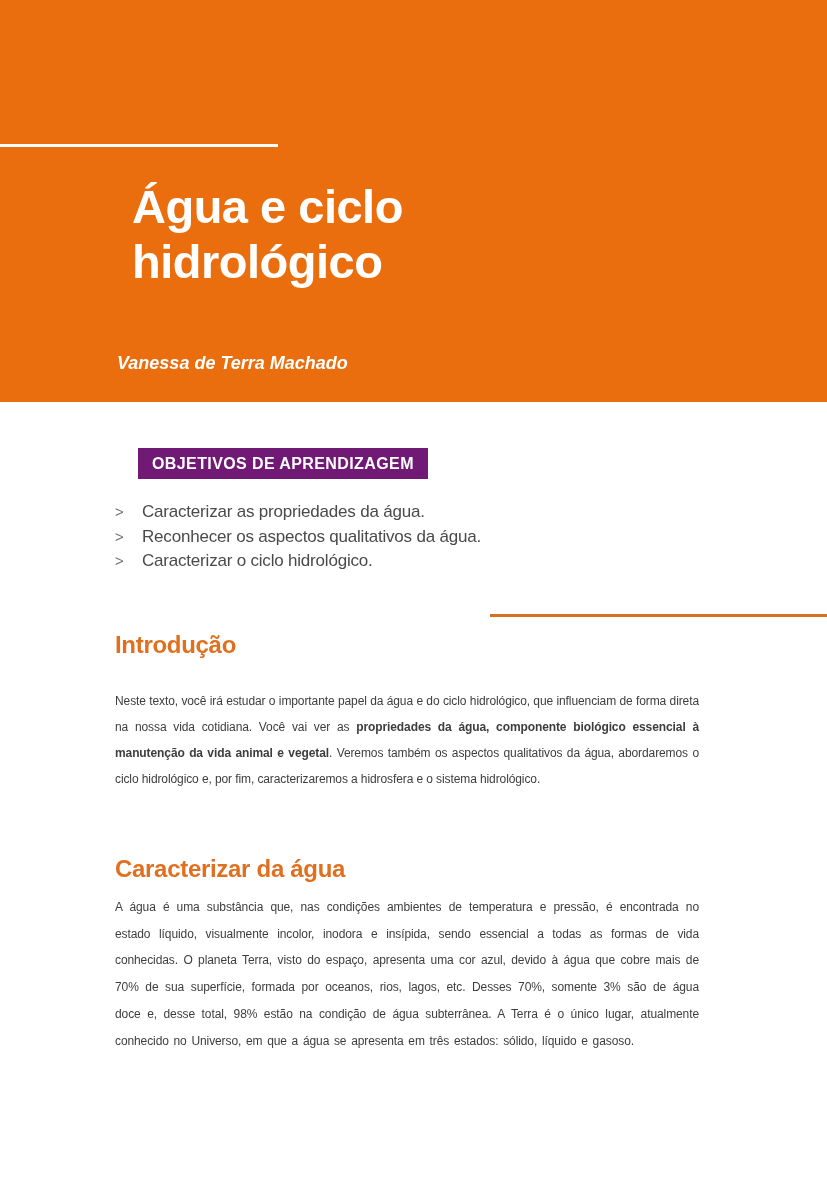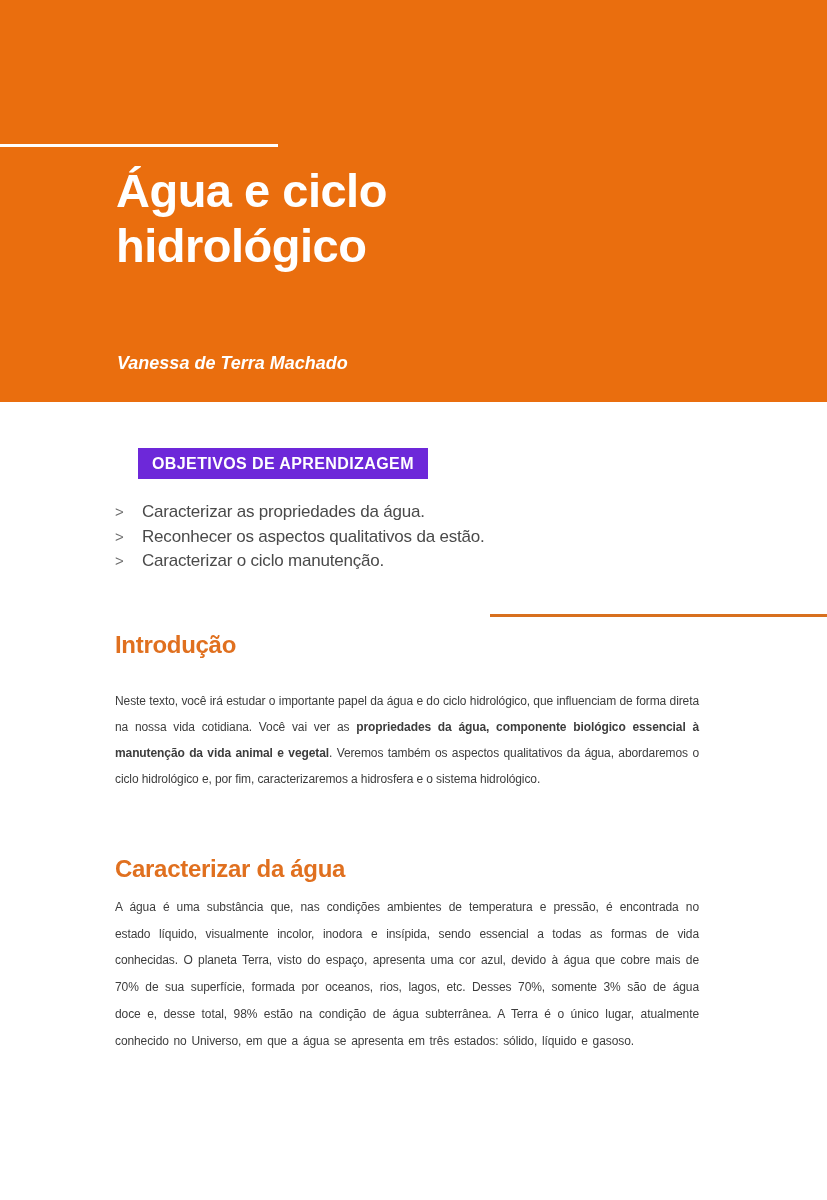--- a/index.html
+++ b/index.html
@@ -18,35 +18,35 @@
     width: 827px; height: 402px;
     background: #EA6E0E;
   }
   .header-rule {
     position: absolute; top: 144px; left: 0;
     width: 278px; height: 3px;
     background: #ffffff;
   }
   .chapter-title {
     position: absolute; top: 163px; left: 116px;
-    width: 440px; margin: 0;
+    width: 440px; margin: 16px;
     color: #ffffff;
     font-size: 47px; line-height: 55px;
     font-weight: bold; letter-spacing: -0.5px;
   }
   .chapter-author {
     position: absolute; top: 353px; left: 117px;
     color: #ffffff;
     font-size: 18px; font-weight: bold; font-style: italic;
   }
 
   
   .objectives-badge {
     position: absolute; top: 448px; left: 138px;
-    background: #6d28d9;
+    background: #701a75;
     color: #ffffff;
     font-size: 16px; font-weight: bold;
     letter-spacing: 0.4px;
     padding: 7px 14px 6px 14px;
   }
   .objectives-list {
     position: absolute; top: 500px; left: 115px;
     width: 600px;
     margin: 0; padding: 0;
     list-style: none;
@@ -106,25 +106,25 @@
 
   <div class="objectives-badge">OBJETIVOS DE APRENDIZAGEM</div>
 
   <ul class="objectives-list">
     <li class="objective-item">
       <span class="bullet-marker">&gt;</span>
       <span>Caracterizar as propriedades da água.</span>
     </li>
     <li class="objective-item">
       <span class="bullet-marker">&gt;</span>
-      <span>Reconhecer os aspectos qualitativos da estão.</span>
+      <span>Reconhecer os aspectos qualitativos da água.</span>
     </li>
     <li class="objective-item">
       <span class="bullet-marker">&gt;</span>
-      <span>Caracterizar o ciclo manutenção.</span>
+      <span>Caracterizar o ciclo hidrológico.</span>
     </li>
   </ul>
 
   <div class="section-divider-rule"></div>
 
   <h2 class="section-heading heading-intro">Introdução</h2>
   <p class="body-paragraph paragraph-intro"><span>Neste texto, você irá estudar o importante papel da água e do ciclo hidrológico, que influenciam de forma direta na nossa vida cotidiana. Você vai ver as </span><span class="bold-run">propriedades da água, componente biológico essencial à manutenção da vida animal e vegetal</span><span>. Veremos também os aspectos qualitativos da água, abordaremos o ciclo hidrológico e, por fim, caracterizaremos a hidrosfera e o sistema hidrológico.</span></p>
 
   <h2 class="section-heading heading-props">Caracterizar da água</h2>
   <p class="body-paragraph paragraph-props">A água é uma substância que, nas condições ambientes de temperatura e pressão, é encontrada no estado líquido, visualmente incolor, inodora e insípida, sendo essencial a todas as formas de vida conhecidas. O planeta Terra, visto do espaço, apresenta uma cor azul, devido à água que cobre mais de 70% de sua superfície, formada por oceanos, rios, lagos, etc. Desses 70%, somente 3% são de água doce e, desse total, 98% estão na condição de água subterrânea. A Terra é o único lugar, atualmente conhecido no Universo, em que a água se apresenta em três estados: sólido, líquido e gasoso.</p>

